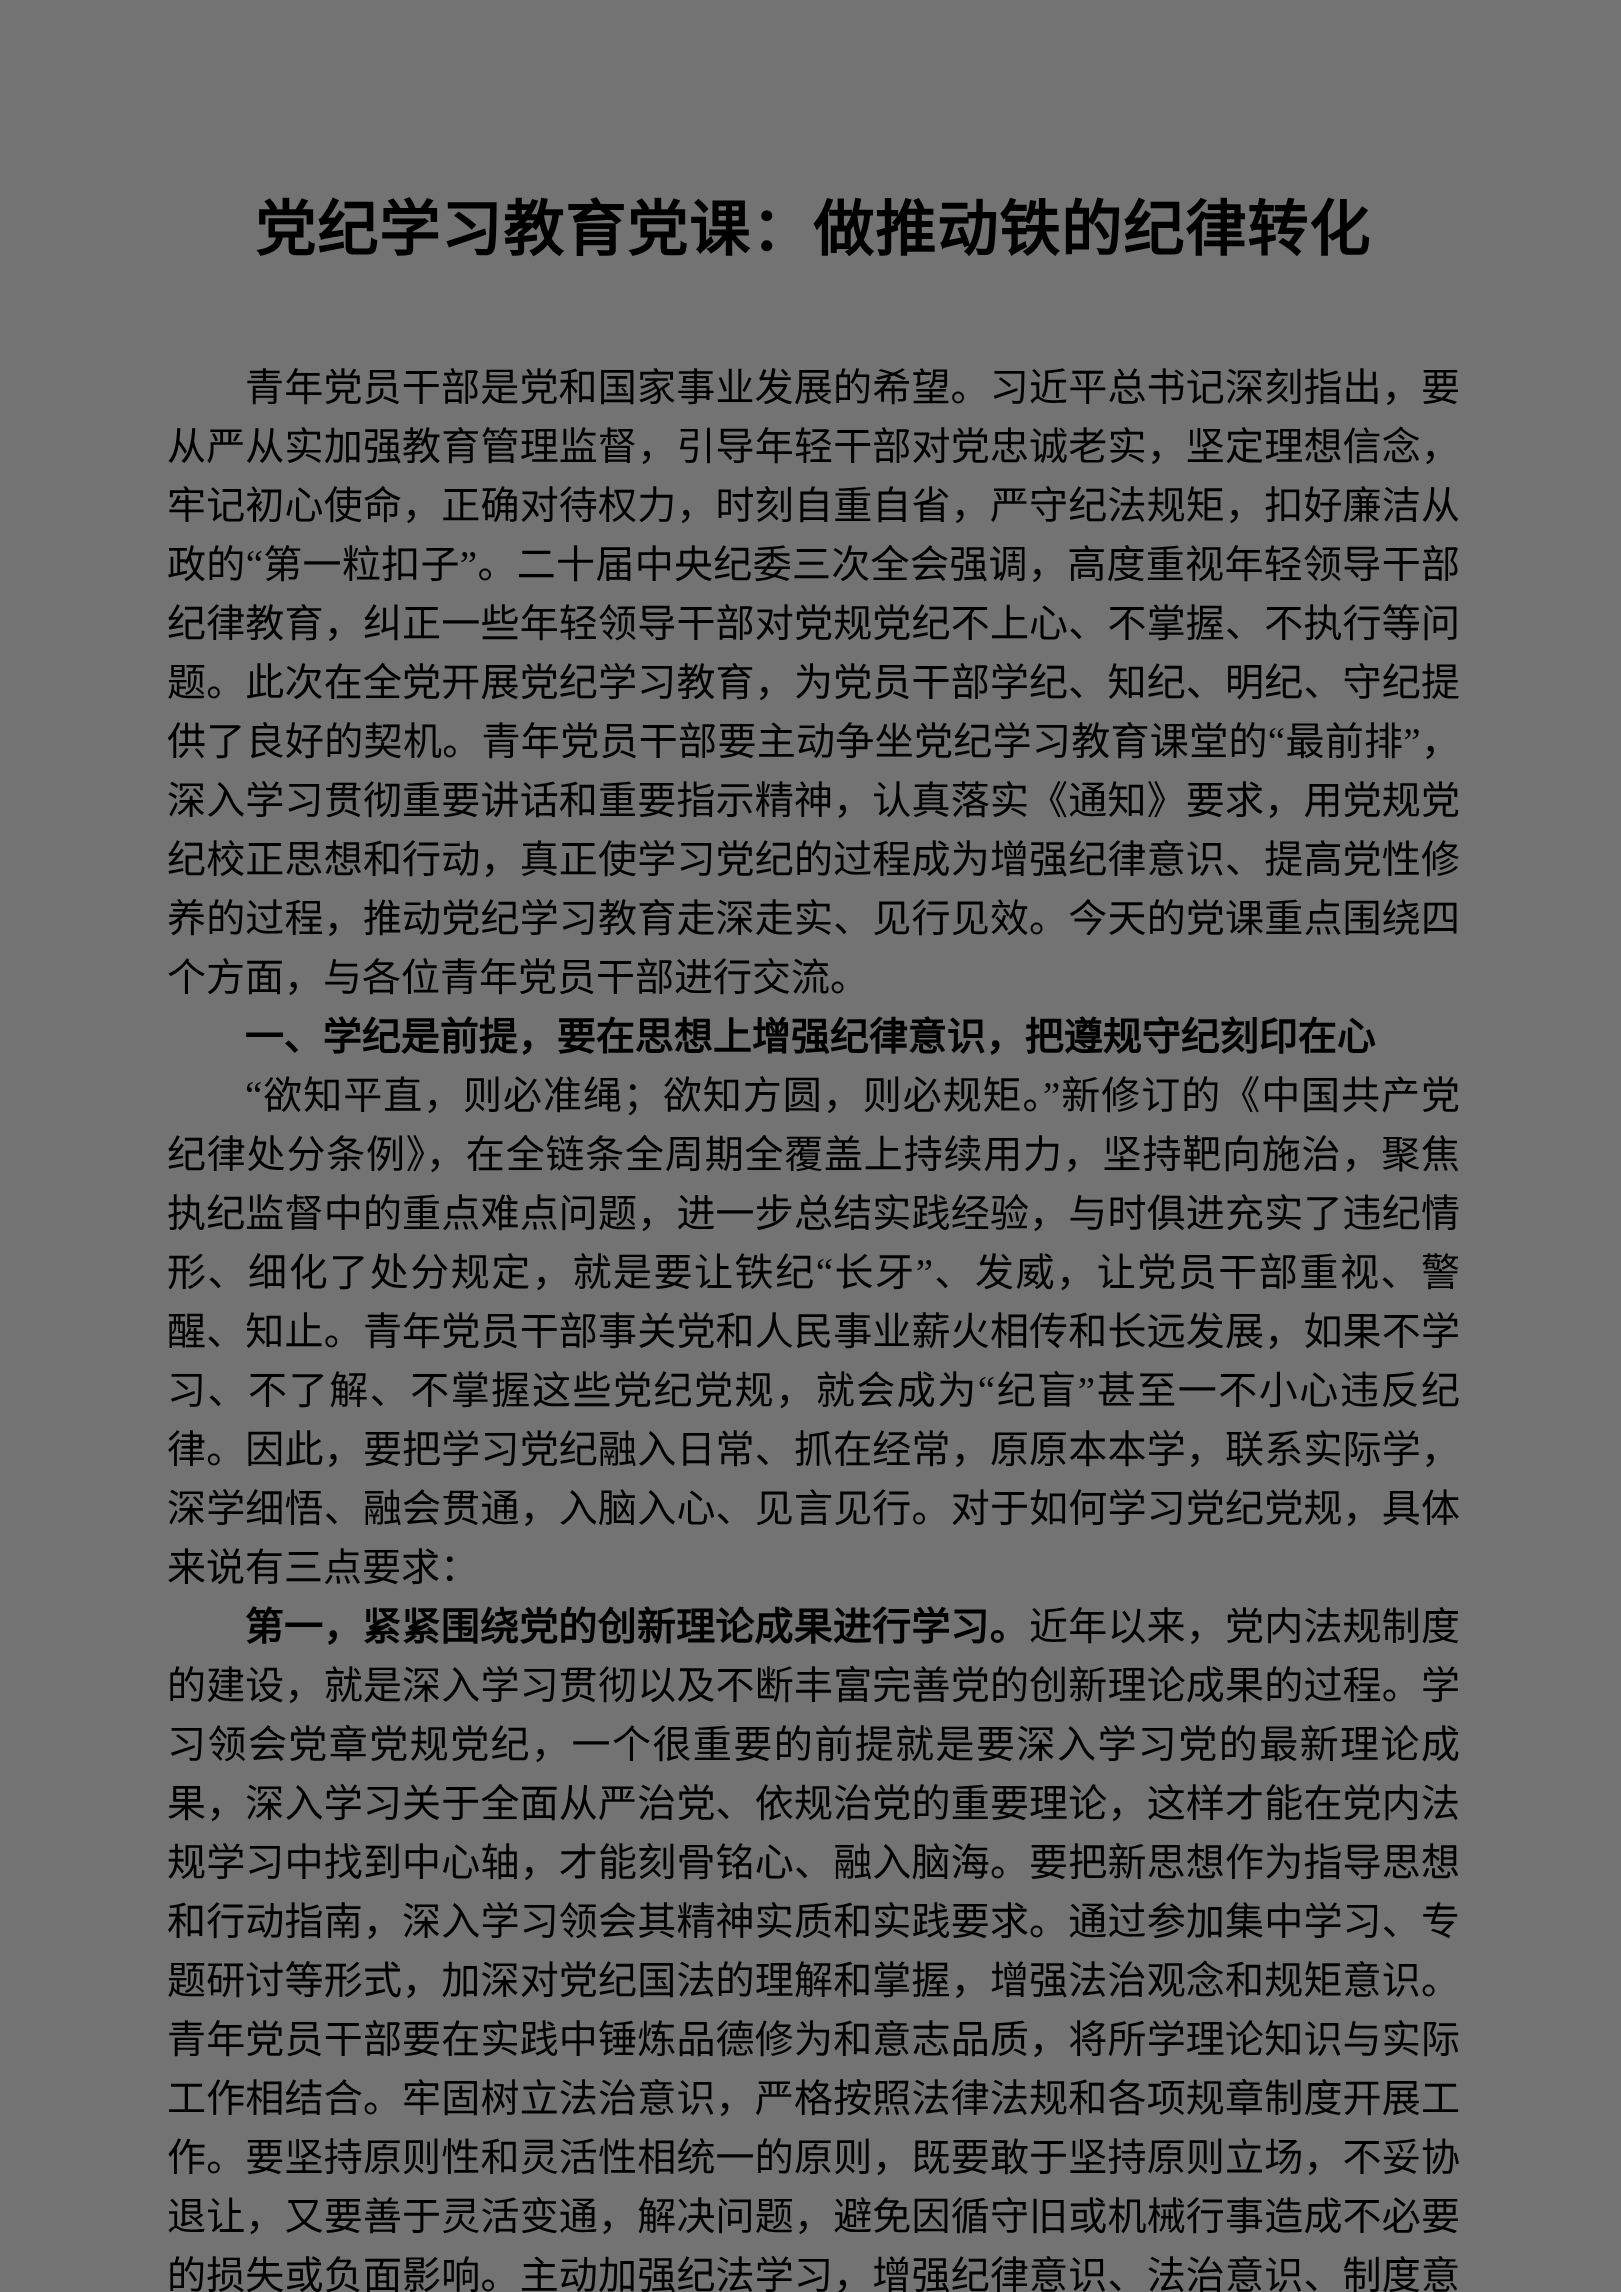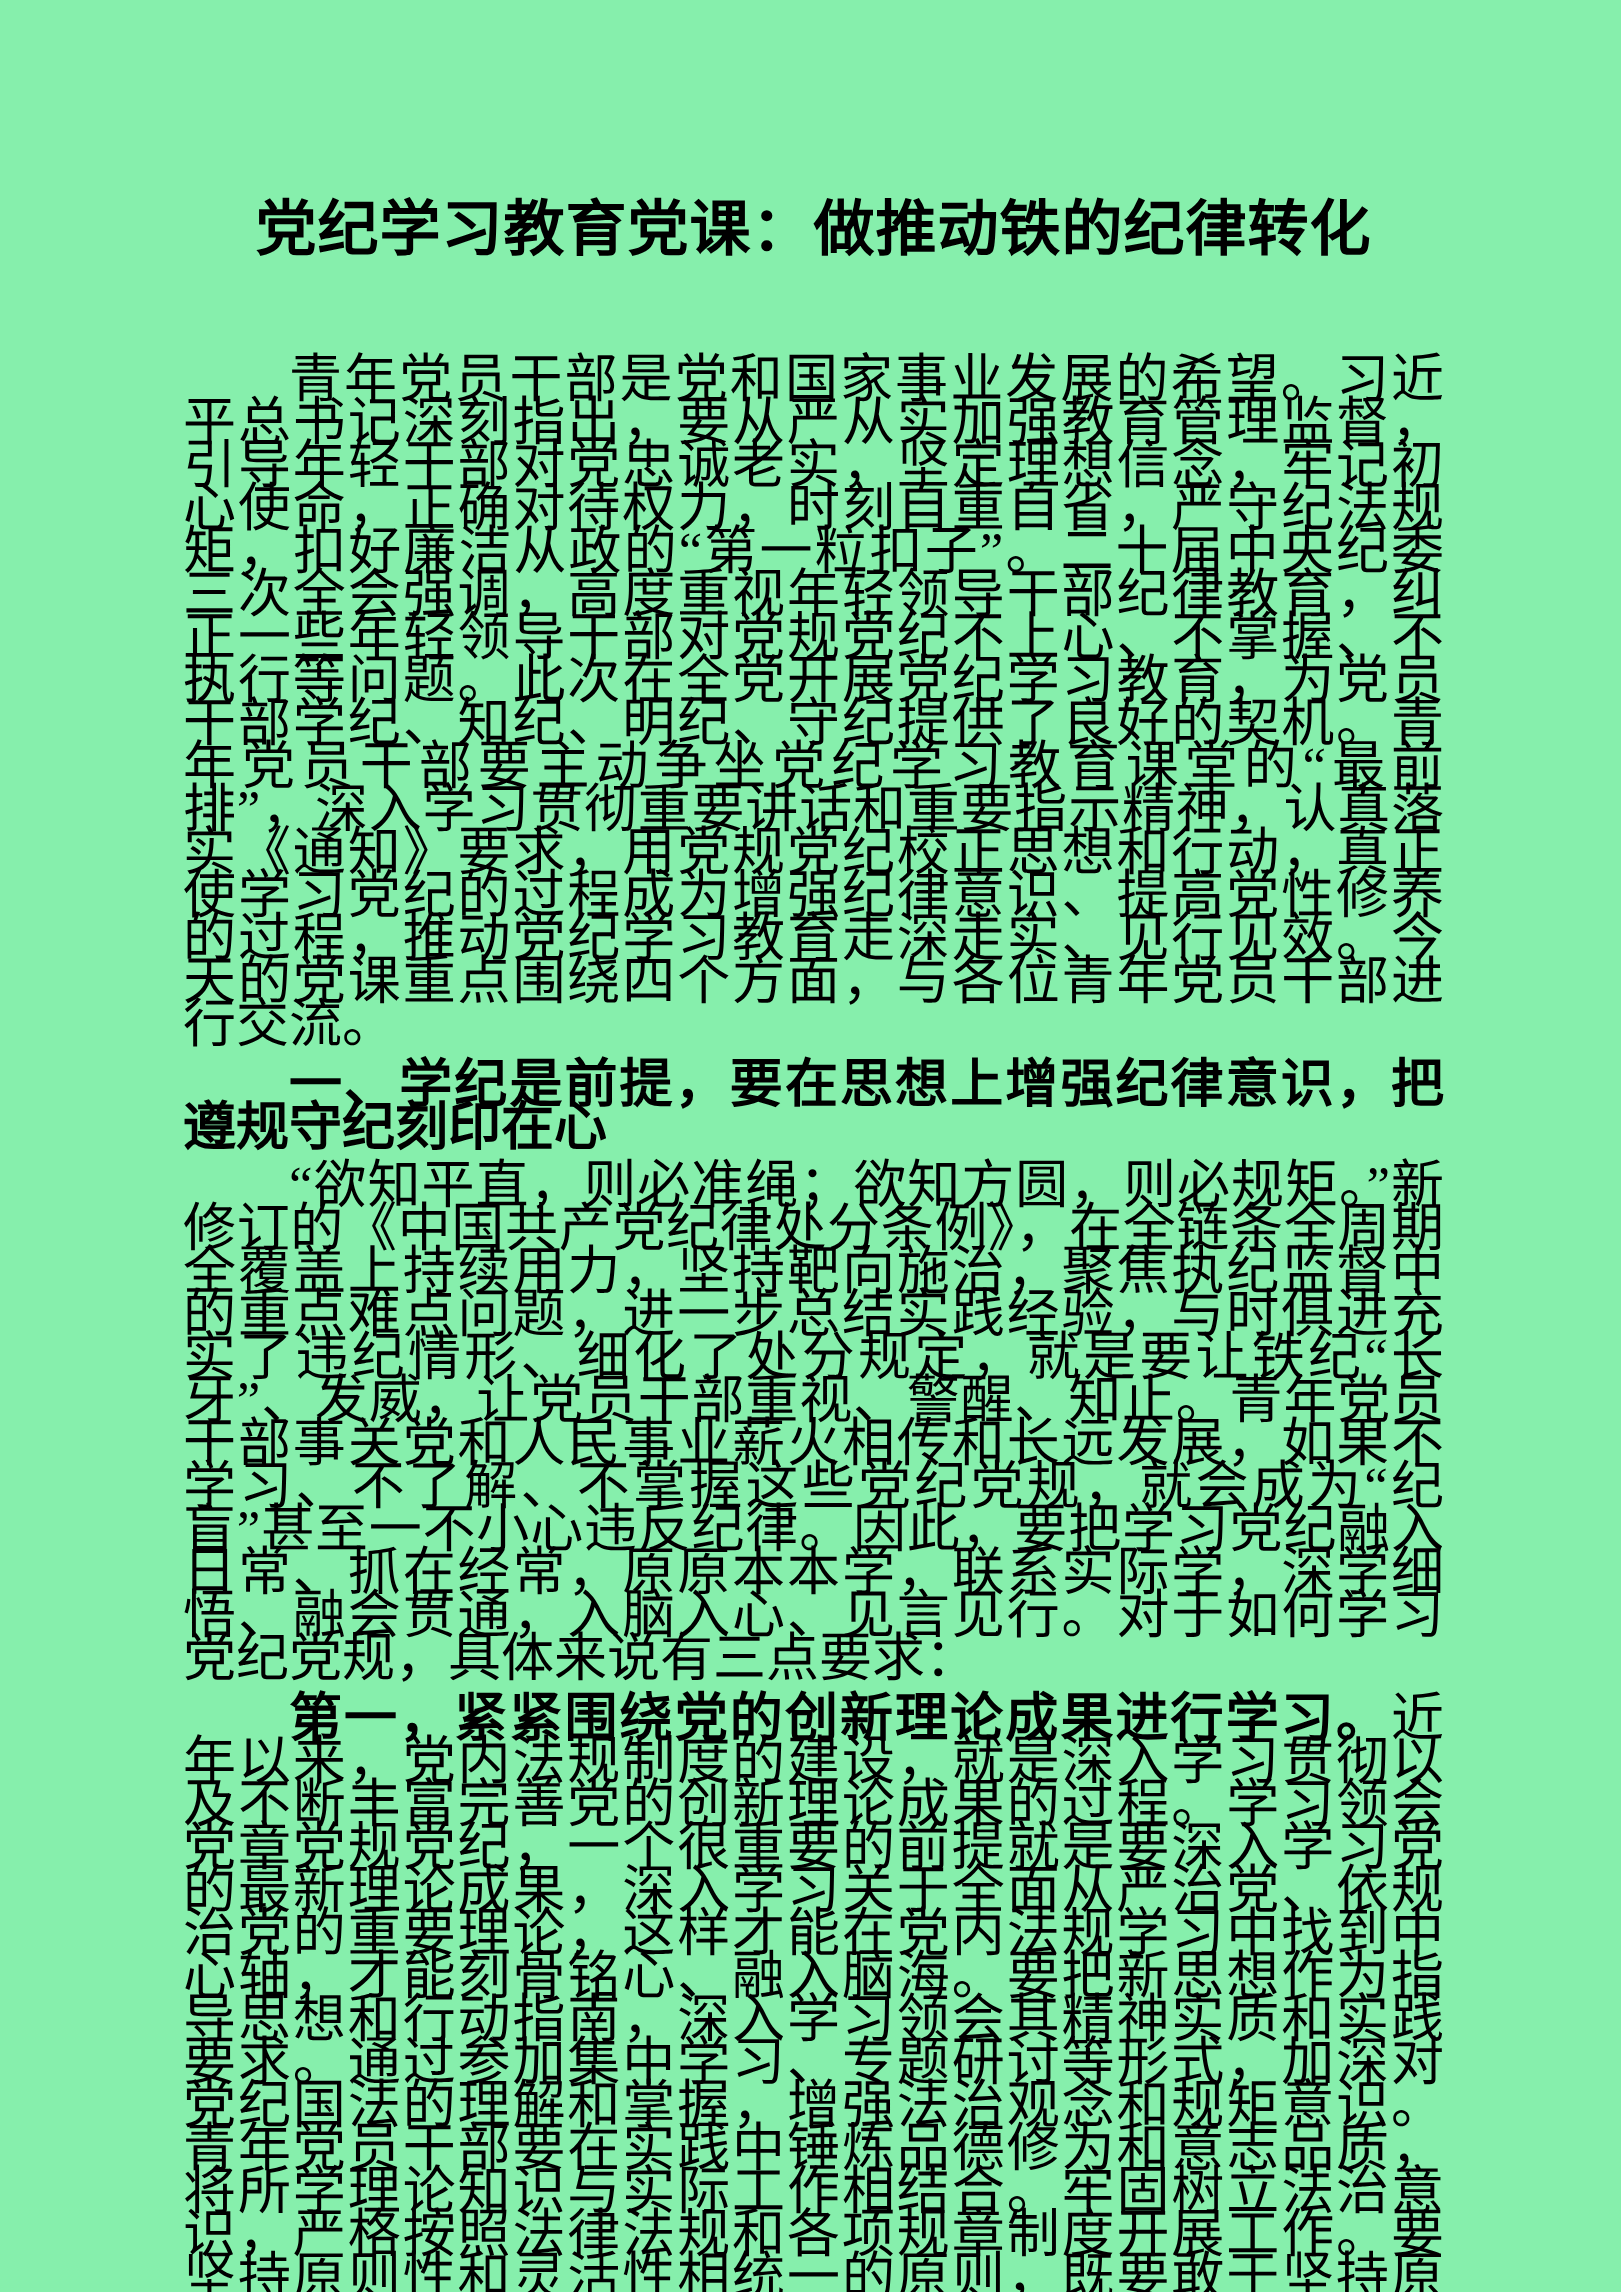--- a/index.html
+++ b/index.html
@@ -4,44 +4,44 @@
 <style>
   html, body {
     margin: 0;
     padding: 0;
     background: #ffffff;
   }
   .page {
     position: relative;
     width: 1621px;
     height: 2293px;
-    background: #86efac;
+    background: #737373;
     box-sizing: border-box;
     padding: 173px 161px 0 167px;
     color: #000000;
     font-family: "Liberation Serif", "DejaVu Serif", serif;
     overflow: hidden;
   }
   .doc-title {
     font-family: "Liberation Sans", "DejaVu Sans", sans-serif;
     font-weight: 700;
     font-size: 61px;
     line-height: 112px;
     text-align: center;
     margin: 0 0 73px 0;
     letter-spacing: 1px;
   }
   .doc-title .title-line {
     display: block;
     white-space: nowrap;
   }
   .para {
-    margin: 16px;
-    font-size: 53px;
-    line-height: 43px;
+    margin: 0;
+    font-size: 39px;
+    line-height: 59px;
     text-align: justify;
     text-justify: inter-ideograph;
     text-indent: 2em;
   }
   .para.heading {
     font-family: "Liberation Sans", "DejaVu Sans", sans-serif;
     font-weight: 700;
   }
   .lead-bold {
     font-family: Liberation Sans, sans-serif;

